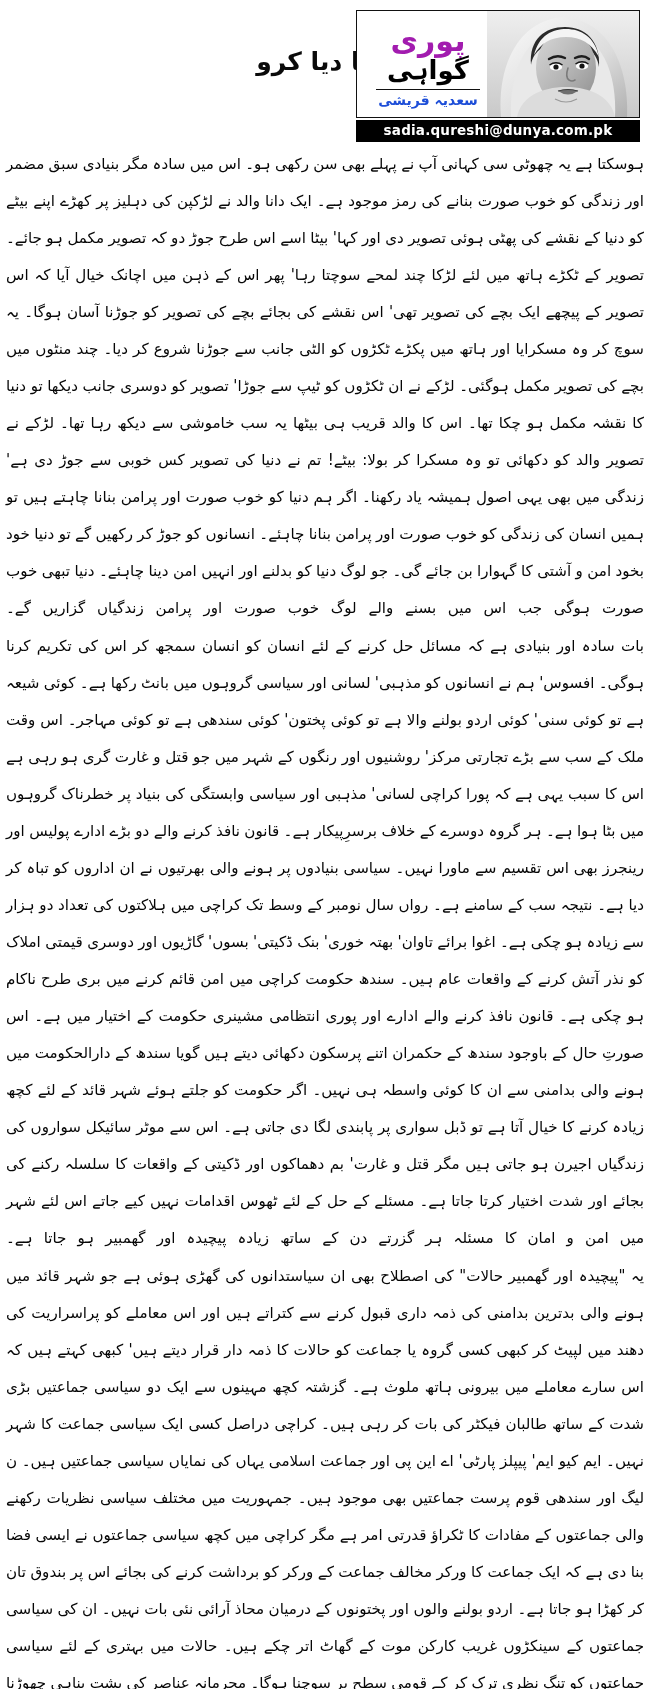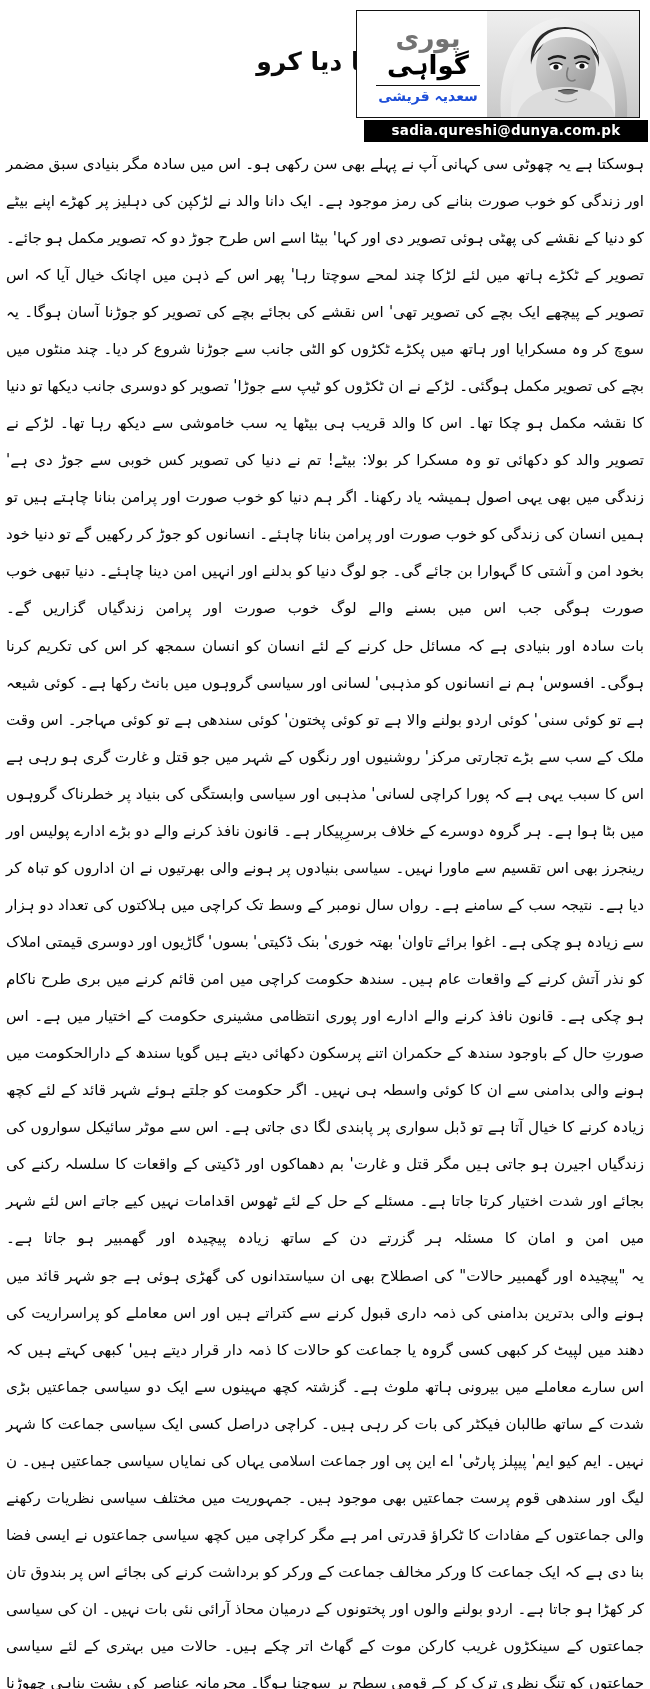--- a/index.html
+++ b/index.html
@@ -91,25 +91,25 @@
     position: absolute;
     left: 8px;
     top: 4px;
     width: 126px;
     height: 100px;
     text-align: center;
     direction: rtl;
   }
 
   .logo-line1 {
-    font-size: 26px;
+    font-size: 30px;
     font-weight: bold;
     line-height: 1.05;
     margin-top: 10px;
-    color: #737373;
+    color: #a21caf;
     letter-spacing: -1px;
   }
   .logo-line2 {
     font-size: 26px;
     font-weight: bold;
     line-height: 1.05;
     color: #000;
     letter-spacing: -1px;
   }
   .logo-rule {
@@ -130,21 +130,20 @@
     left: 0px;
     top: 116px;
     width: 284px;
     height: 22px;
     background: #000000;
     color: #ffffff;
     display: flex;
     align-items: center;
     justify-content: center;
     direction: ltr;
-    margin-left: 8px;
   }
   .email-bar .email-text {
     font-family: "DejaVu Sans", "Liberation Sans", sans-serif;
     font-size: 13.5px;
     font-weight: bold;
     letter-spacing: 0.2px;
     line-height: 1;
     color: #ffffff;
   }
 

